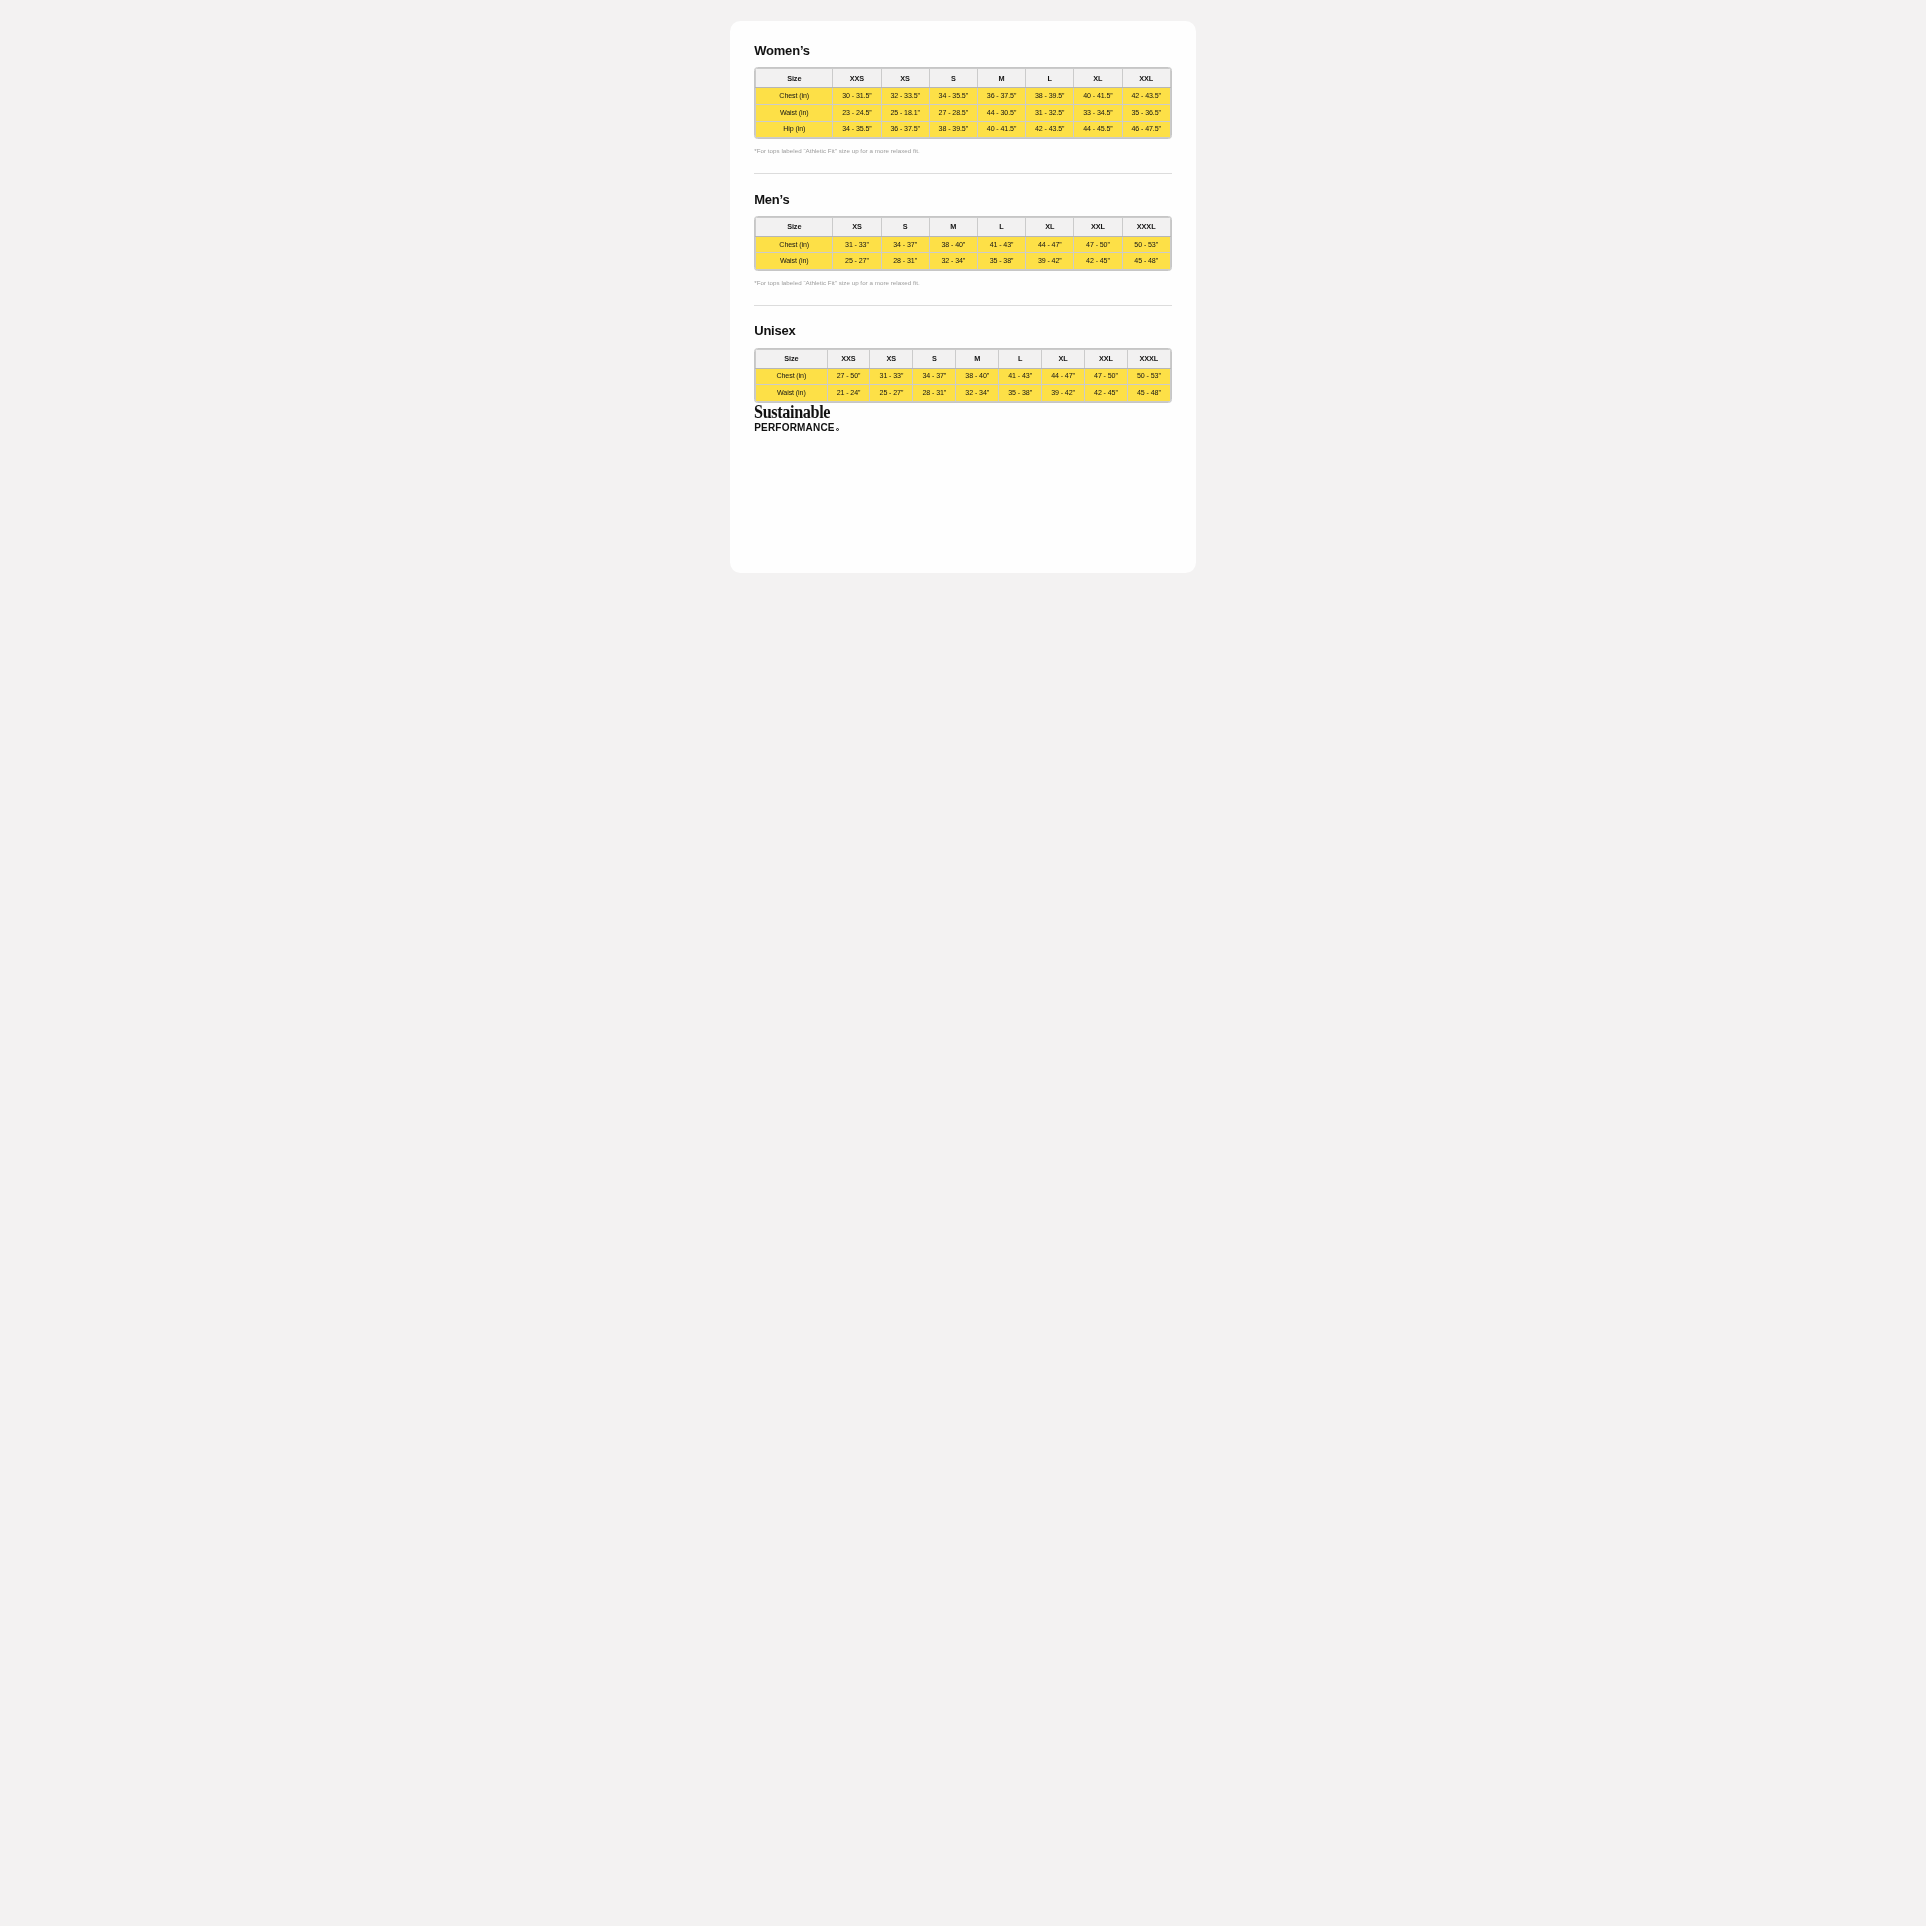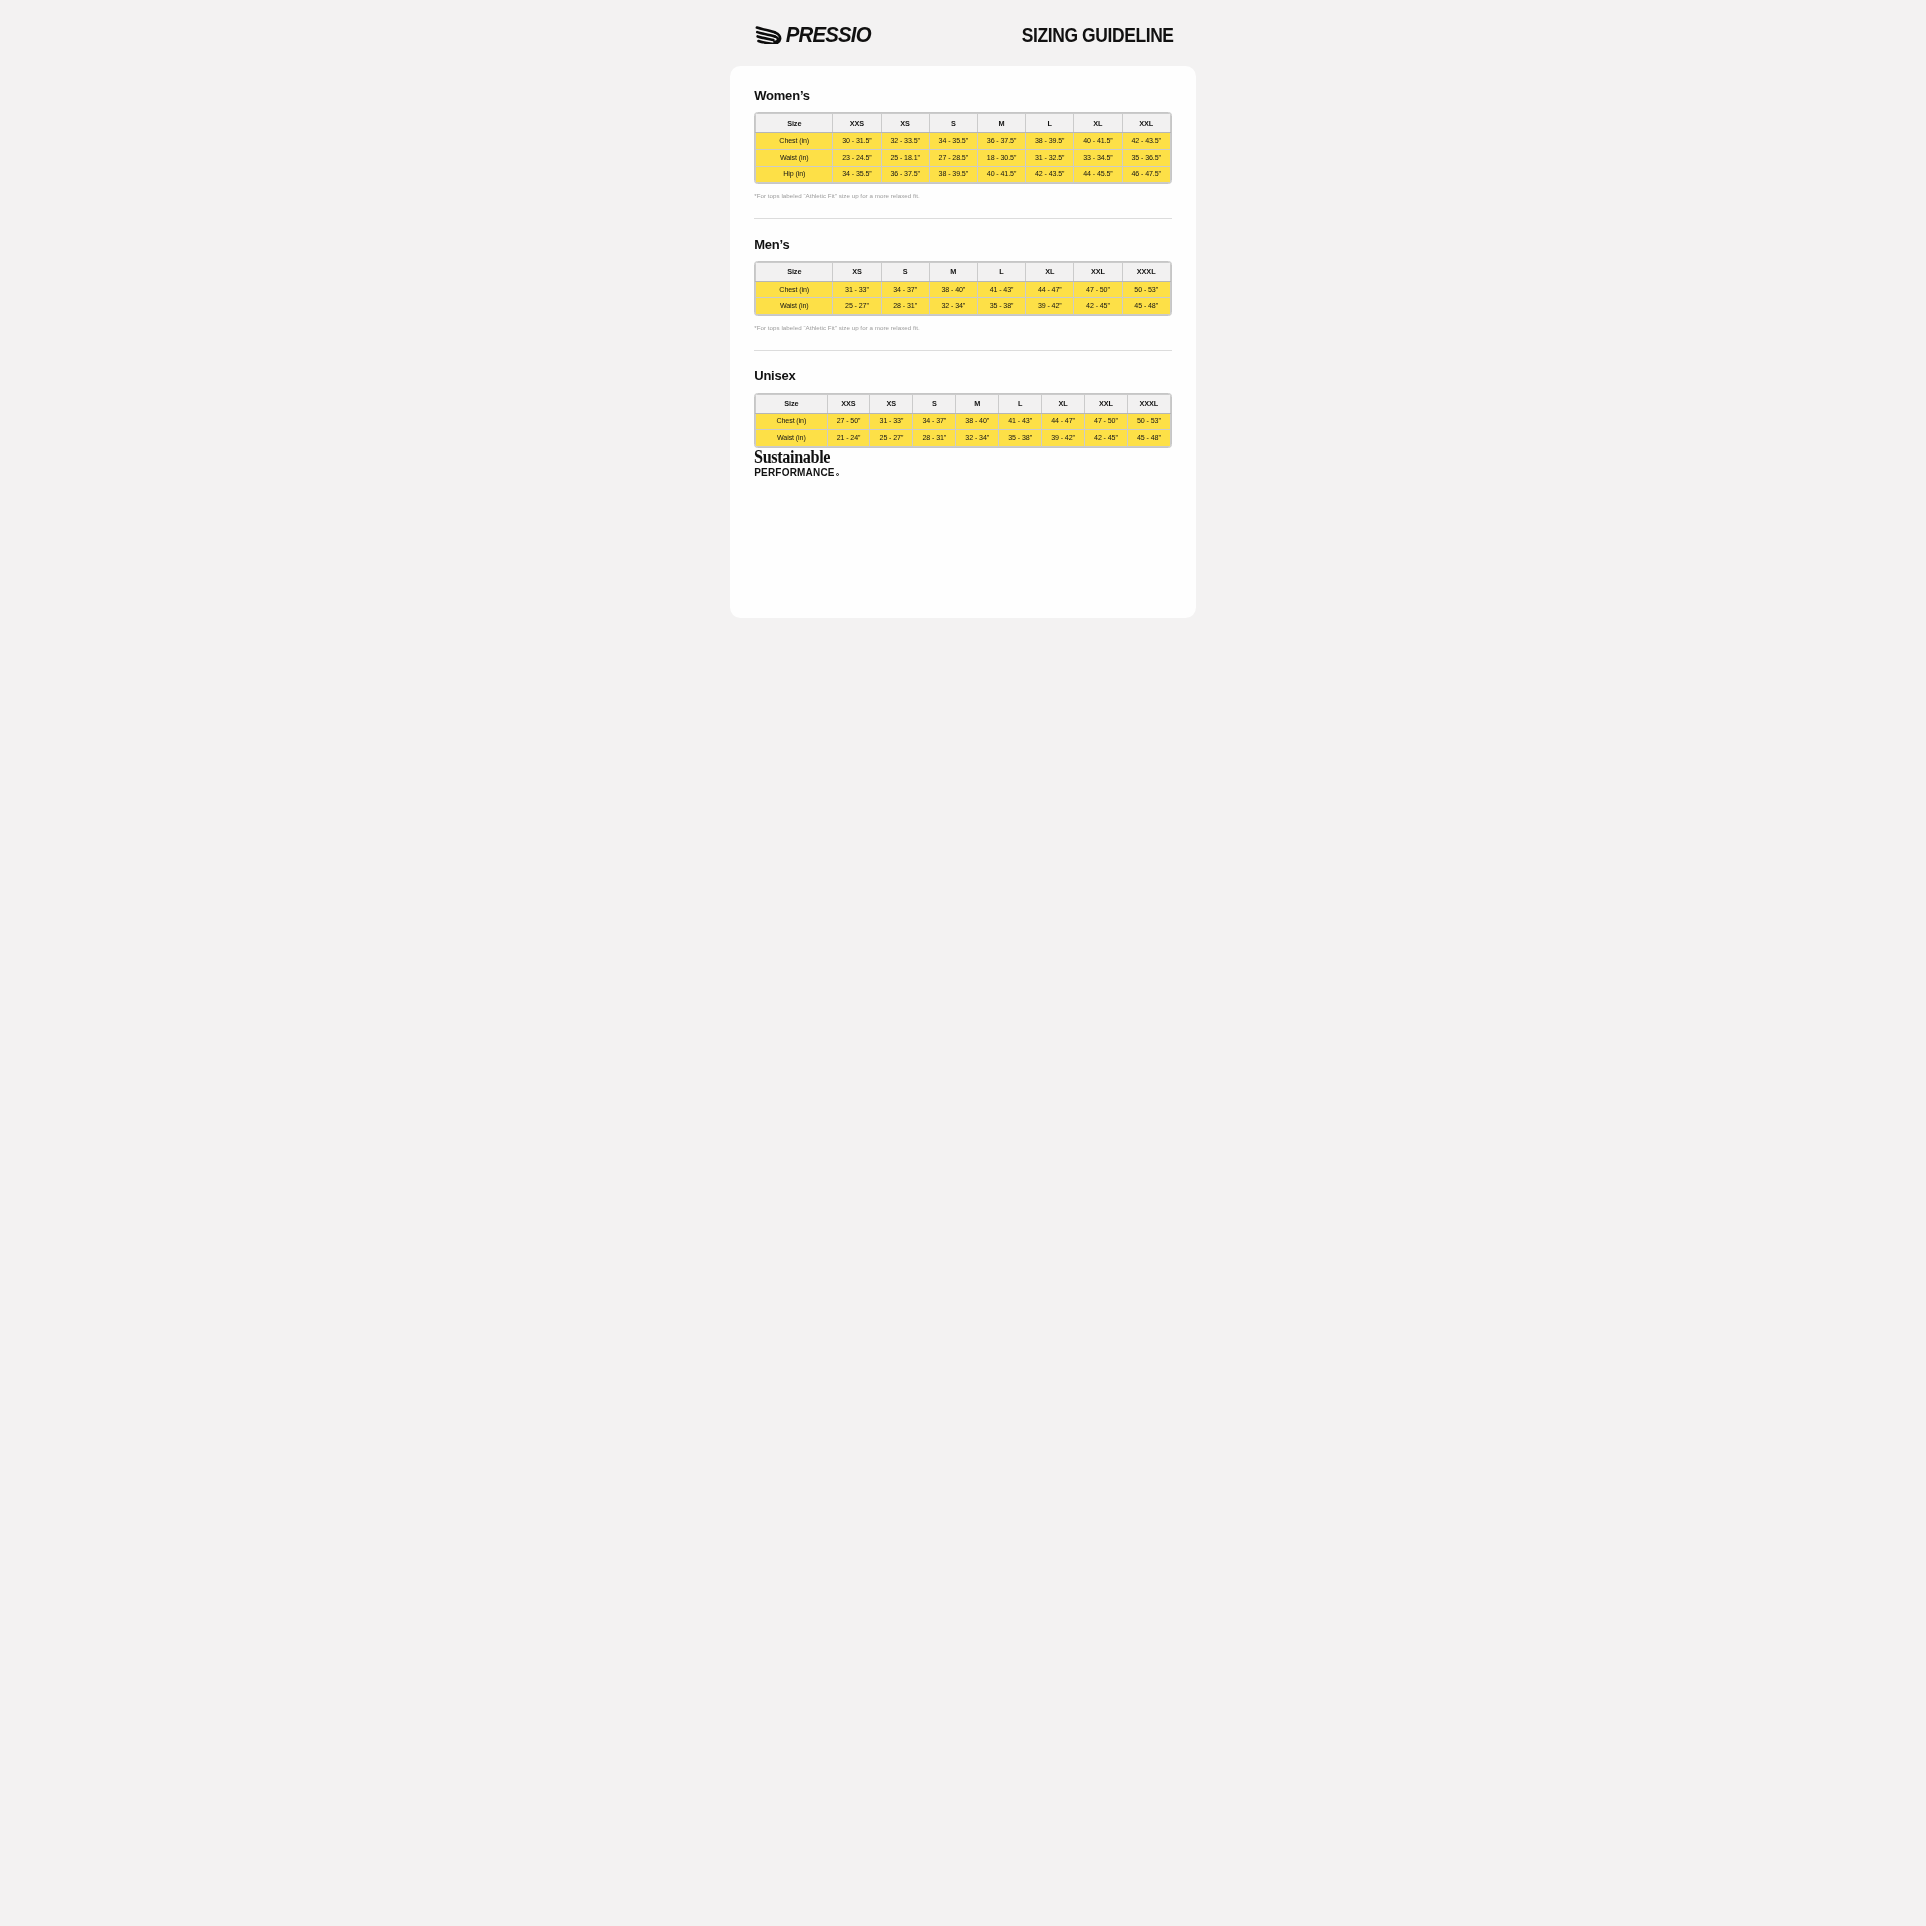--- a/index.html
+++ b/index.html
@@ -60,34 +60,20 @@
   .ring {
     display:inline-block; width:3.1px; height:3.1px; border:1px solid #161616;
     border-radius:50%; margin-left:1.5px;
   }
 </style>
 </head>
 <body>
 
 <div class="page">
 
-  <header class="topbar">
-    <div class="brand">
-      <svg viewBox="0 0 142 94" fill="none" stroke="#0c0c0c" stroke-width="13" stroke-linecap="round">
-        <path d="M8 8 C44 20 82 24 102 34"></path>
-        <path d="M102 34 C120 42 128 53 126 66 C124 80 111 88 96 89"></path>
-        <path d="M10 31 C46 43 84 46 101 54"></path>
-        <path d="M101 54 C112 58 117 64 115 71 C113 78 105 81 97 80"></path>
-        <path d="M12 53 C46 64 76 67 92 71"></path>
-        <path d="M16 76 C48 87 72 89 86 90"></path>
-      </svg>
-      <span class="brand-text">PRESSIO</span>
-    </div>
-    <div class="doc-title">SIZING GUIDELINE</div>
-  </header>
 
   <main class="card">
 
     <section>
       <h2 class="section-title">Women’s</h2>
       <div class="tablewrap">
         <table class="cols8">
           <thead>
             <tr>
               <th>Size</th>
@@ -109,21 +95,21 @@
               <td>36 - 37.5”</td>
               <td>38 - 39.5”</td>
               <td>40 - 41.5”</td>
               <td>42 - 43.5”</td>
             </tr>
             <tr>
               <td>Waist (in)</td>
               <td>23 - 24.5”</td>
               <td>25 - 18.1”</td>
               <td>27 - 28.5”</td>
-              <td>18 - 30.5”</td>
+              <td>44 - 30.5”</td>
               <td>31 - 32.5”</td>
               <td>33 - 34.5”</td>
               <td>35 - 36.5”</td>
             </tr>
             <tr>
               <td>Hip (in)</td>
               <td>34 - 35.5”</td>
               <td>36 - 37.5”</td>
               <td>38 - 39.5”</td>
               <td>40 - 41.5”</td>

